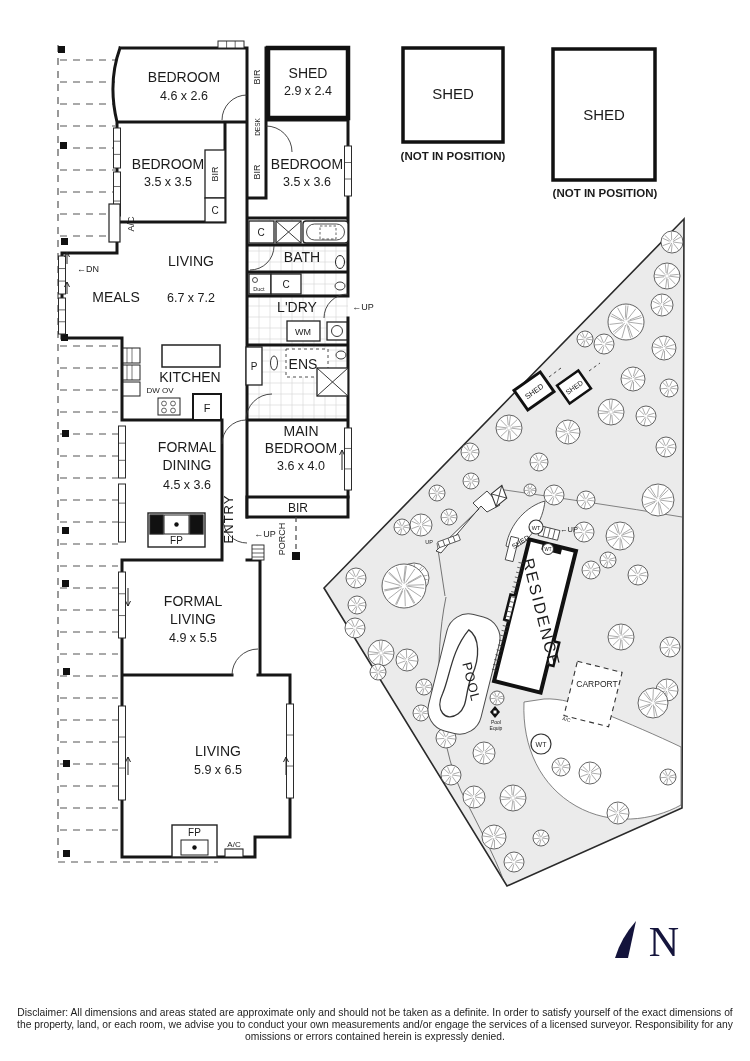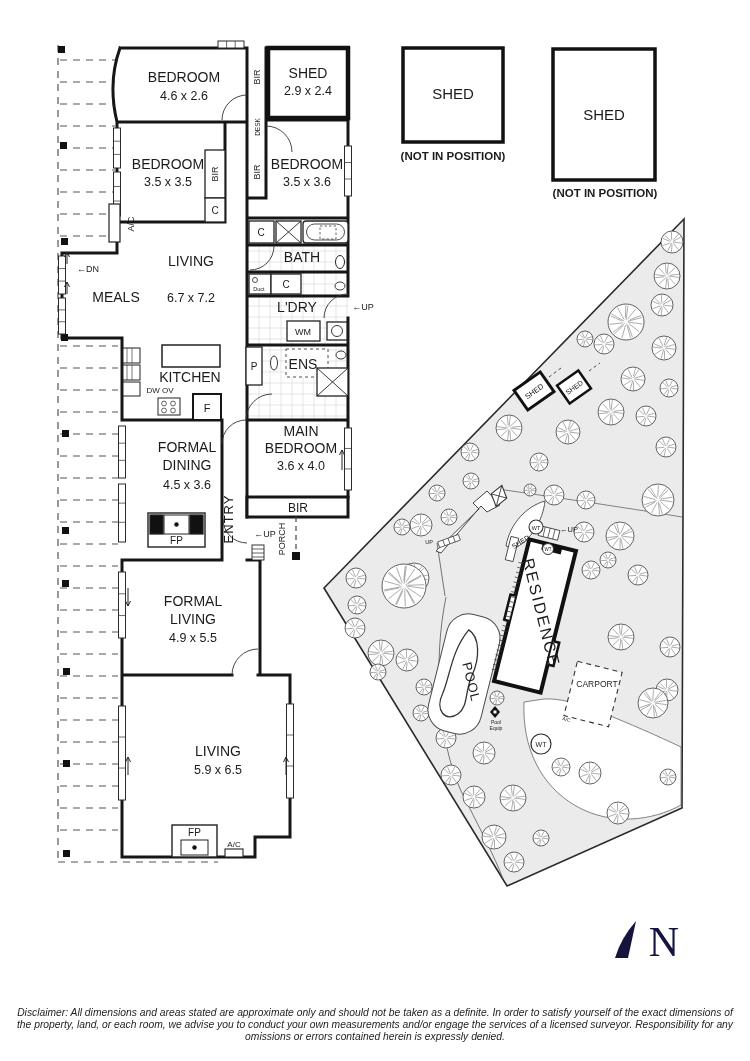--- a/index.html
+++ b/index.html
@@ -6,21 +6,21 @@
   .page{position:relative;width:750px;height:1061px;background:#ffffff;
         font-family:"Liberation Sans",sans-serif;overflow:hidden;}
   svg text{font-family:"Liberation Sans",sans-serif;fill:#1b1b1b;}
   .rn{font-size:14px;}
   .rd{font-size:12.5px;}
   .sm{font-size:9px;}
   .cap{font-size:11.5px;font-weight:700;}
   .shedlbl{font-size:15px;}
   .north{font-size:42px;font-family:"Liberation Serif",serif;fill:#14143c;}
   #disclaimer{position:absolute;top:1007px;left:12px;right:12px;
-      font-size:10.3px;line-height:1.18;color:#1d1d1d;text-align:center;font-style:italic;}
+      font-size:10.3px;line-height:1.18;color:#1d1d1d;text-align:center;}
 </style>
 </head>
 <body>
 
 <div class="page">
 <svg width="750" height="1061" viewBox="0 0 750 1061">
 
   <g id="site">
     <polygon points="684,219 324,588 507,886 682,808" fill="#ebebeb" stroke="#2a2a2a" stroke-width="1.6"></polygon>
 

